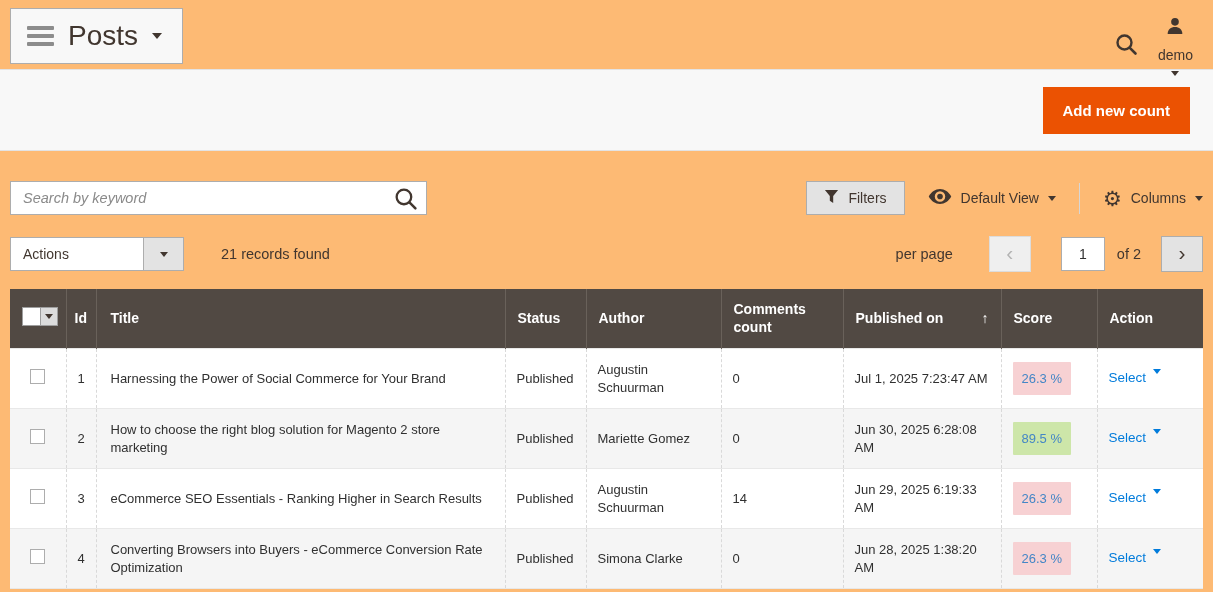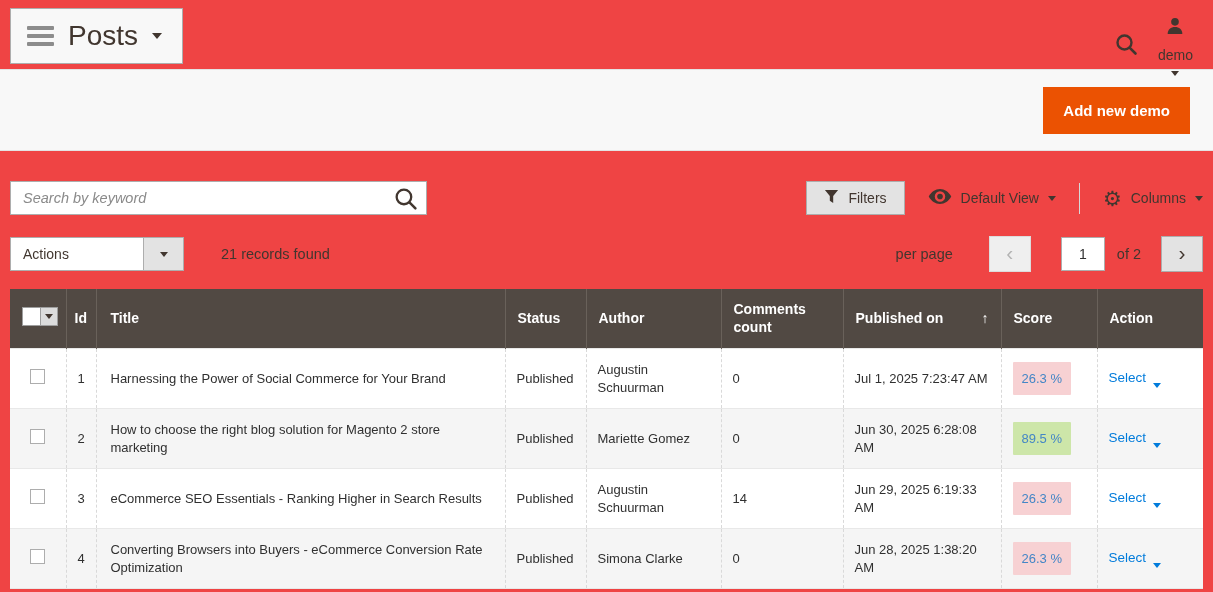--- a/index.html
+++ b/index.html
@@ -1,19 +1,19 @@
 <!DOCTYPE html>
 <html><head>
 <meta charset="utf-8">
 <style>
   * { margin:0; padding:0; box-sizing:border-box; }
   html,body { background:#fff; }
   .page {
     width:1213px; height:592px; overflow:hidden; position:relative;
-    background:#ef4444; color:#41362f;
+    background:#fdba74; color:#41362f;
     font-family:"Liberation Sans", sans-serif;
   }
   
   .top-bar { height:70px; border-bottom:1px solid #e3e3e3; display:flex; justify-content:space-between; align-items:flex-start; }
   .menu-box {
     margin:8px 0 0 10px; display:inline-flex; align-items:center; gap:14px;
     padding:11px 20px 11px 16px; border:1px solid #adadad; background:#f8f8f8;
   }
   .hamburger { display:flex; flex-direction:column; gap:4px; width:27px; }
   .hamburger span { height:4px; background:#8c8c8c; border-radius:1px; }
@@ -69,21 +69,21 @@
   tbody tr:first-child td { border-top:1px solid #e8e8e8; }
   .c-check { text-align:center; }
   .cb { width:15px; height:15px; border:1px solid #adadad; background:#fff; display:inline-block; cursor:pointer; }
   .hdr-cb { display:inline-flex; border:1px solid #9e9e9e; background:#fff; cursor:pointer; }
   .hdr-cb .box { width:17px; height:17px; background:#fff; }
   .hdr-cb .seg { width:17px; height:17px; background:#dcdcdc; border-left:1px solid #9e9e9e; display:flex; align-items:center; justify-content:center; }
   .hdr-cb .seg .caret { border-left-width:4px; border-right-width:4px; border-top-width:5px; }
   .badge { display:inline-block; padding:8px 9px; font-size:13px; color:#4486c6; border-radius:1px; }
   .badge.low { background:#f7d1d3; }
   .badge.high { background:#cde6a9; }
-  .sel-link { color:#007bdb; font-size:13.5px; cursor:pointer; display:inline-flex; align-items:flex-end; gap:7px; text-decoration:none; }
+  .sel-link { color:#007bdb; font-size:13.5px; cursor:pointer; display:inline-flex; align-items:flex-start; gap:7px; text-decoration:none; }
   .sel-link .caret { border-top-color:#007bdb; border-left-width:4px; border-right-width:4px; border-top-width:5px; }
 </style>
 </head>
 <body>
 
 <div class="page">
 
   <div class="top-bar">
     <div class="menu-box">
       <span class="hamburger">
@@ -108,21 +108,21 @@
             <path d="M3.2 21.5c0-5.2 3.9-8.3 8.8-8.3s8.8 3.1 8.8 8.3z" fill="#41362f"></path>
           </svg>
         </span>
         <span>demo</span>
         <span class="caret sm"></span>
       </span>
     </div>
   </div>
 
   <div class="page-header">
-    <button class="add-btn">Add new demo</button>
+    <button class="add-btn">Add new count</button>
   </div>
 
   <div class="toolbar">
     <div class="search-box">
       <input type="text" placeholder="Search by keyword" style="">
       <button class="search-submit">
         <svg width="25" height="25" viewBox="0 0 24 24" fill="none">
           <circle cx="10.5" cy="10.5" r="7" stroke="#41362f" stroke-width="2.2"></circle>
           <line x1="15.8" y1="15.8" x2="21.5" y2="21.5" stroke="#41362f" stroke-width="2.4" stroke-linecap="round"></line>
         </svg>

